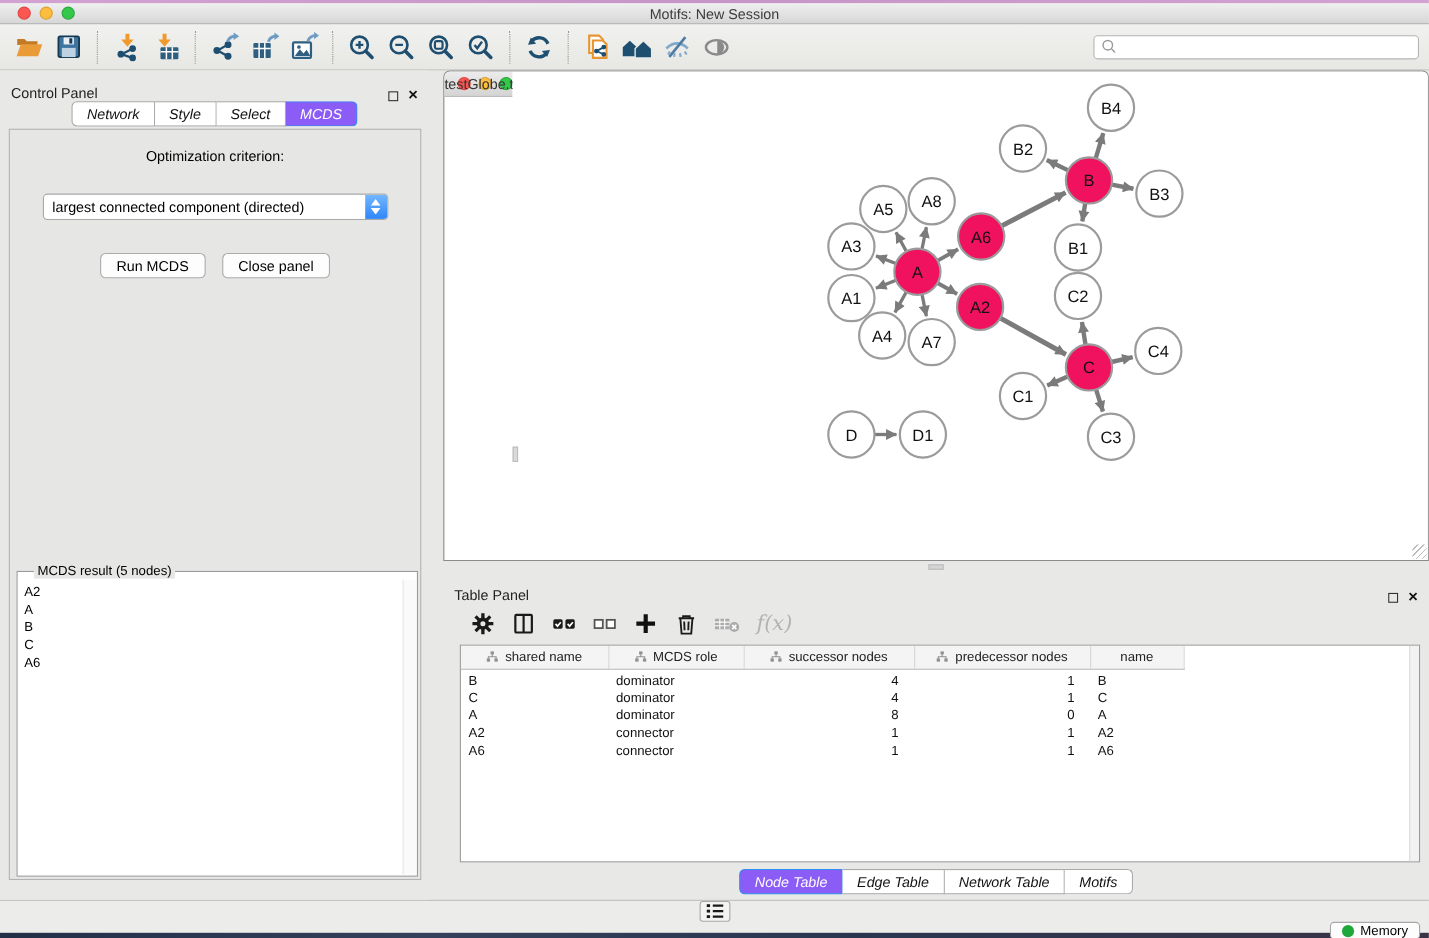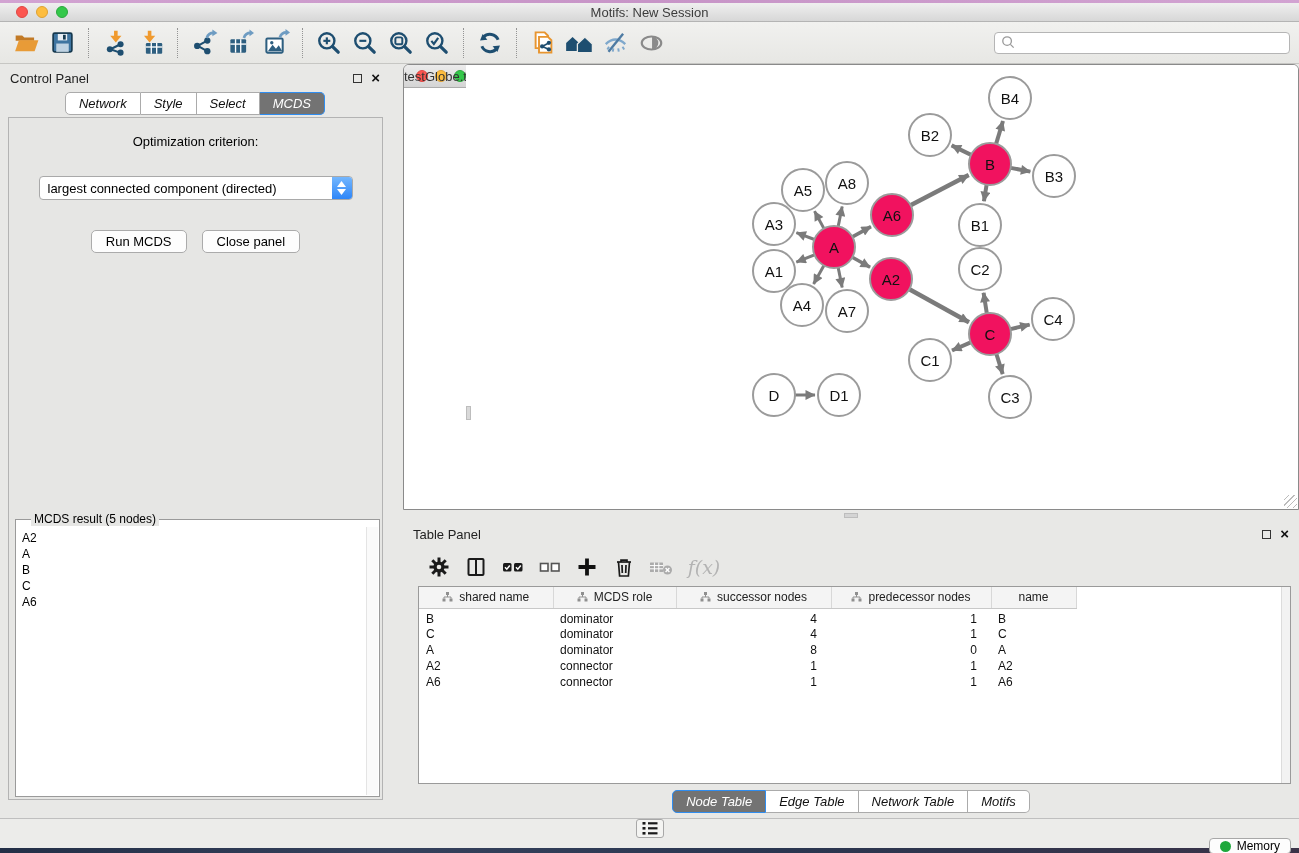--- a/index.html
+++ b/index.html
@@ -23,30 +23,30 @@
   .tgroup { display:flex; align-items:center; }
   .tbtn { width:36px; height:36px; display:grid; place-items:center; background:none; border:none; cursor:default; }
   .tsep { border-left:1px dotted #949494; height:30px; margin:0 8px; }
   .search { margin-left:auto; margin-right:9px; width:296px; height:22px; background:#fff;
             border:1px solid #b5b5b5; border-radius:4px; display:flex; align-items:center; padding-left:6px; }
   .search input { border:none; outline:none; flex:1; height:18px; font-size:12px; background:transparent; margin-left:4px; }
 
   
   .main { height:754px; display:flex; }
   .control-panel { width:390px; margin-right:13px; display:flex; flex-direction:column; background:#E8E8E6; }
-  .panel-header { height:28px; display:flex; align-items:center; padding:0 10px; font-size:13px; color:#222; }
+  .panel-header { height:28px; display:flex; align-items:flex-end; padding:0 10px; font-size:13px; color:#222; }
   .ph-icons { margin-left:auto; display:flex; align-items:center; gap:9px; }
   .float-ico { width:9px; height:9px; border:1.5px solid #333; display:inline-block; }
   .close-ico { font-size:15px; font-weight:bold; color:#111; line-height:10px; }
 
   .seg { display:flex; justify-content:center; }
   .seg-tab { background:#fff; border:1px solid #ababab; border-left:none; padding:3px 13px; font-size:13px; color:#111;font-style:italic; }
   .seg-tab:first-child { border-left:1px solid #ababab; border-radius:5px 0 0 5px; }
   .seg-tab:last-child { border-radius:0 5px 5px 0; }
-  .seg-tab.active { background:#737373; border-color:#2f8df0; color:#fff; }
+  .seg-tab.active { background:#8b5cf6; border-color:#2f8df0; color:#fff; }
 
   .cp-content { flex:1; margin:2px 7px 18px 8px; border:1px solid #b3b3b3; background:#E6E6E4;
                 display:flex; flex-direction:column; align-items:center;gap:19px; }
   .opt-label { margin-top:16px; font-size:13px; color:#000; }
   .dropdown { margin-top:8px; width:314px; height:24px; background:#fff; border:1px solid #a9a9a9;
               border-radius:4px; display:flex; align-items:stretch; overflow:hidden; }
   .dropdown .value { flex:1; font-size:13px; display:flex; align-items:center; padding-left:8px; color:#000; }
   .dropdown .stepper { width:20px; background:linear-gradient(#74b7fe,#2e86f8); display:flex; flex-direction:column;
                        align-items:center; justify-content:center; gap:2px; }
   .btn-row { margin-top:11px; display:flex; gap:15px; }

